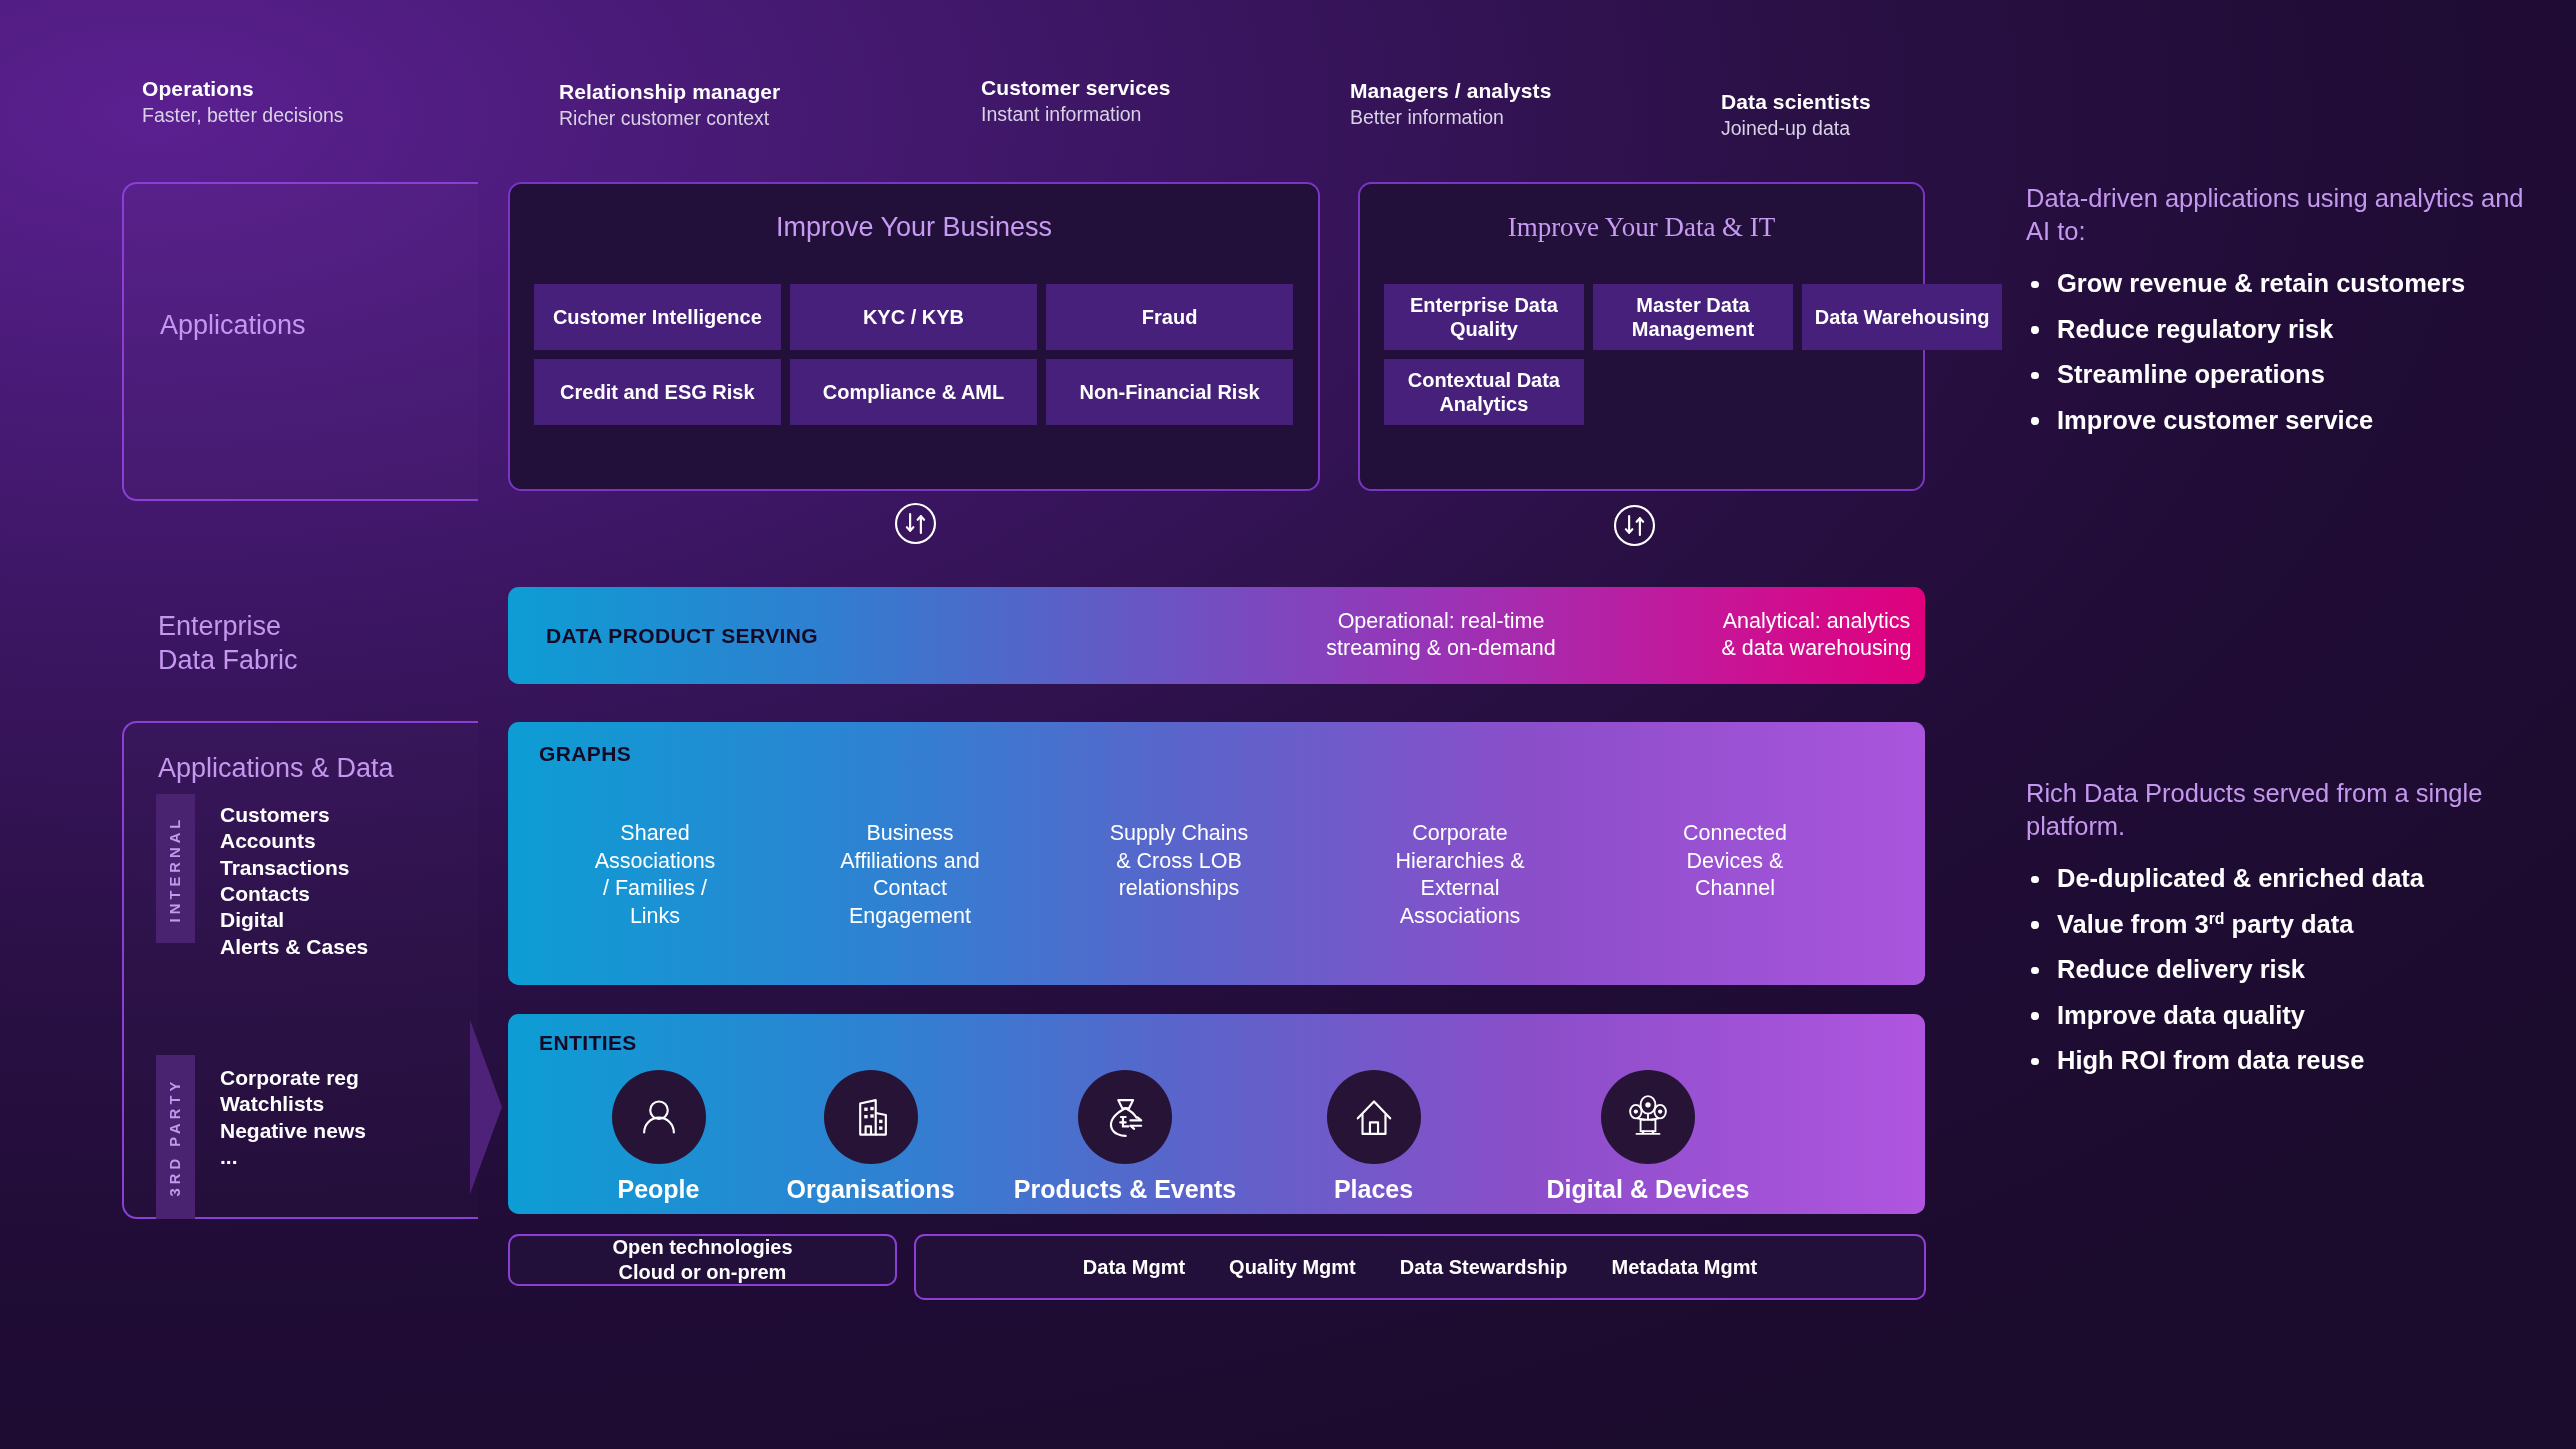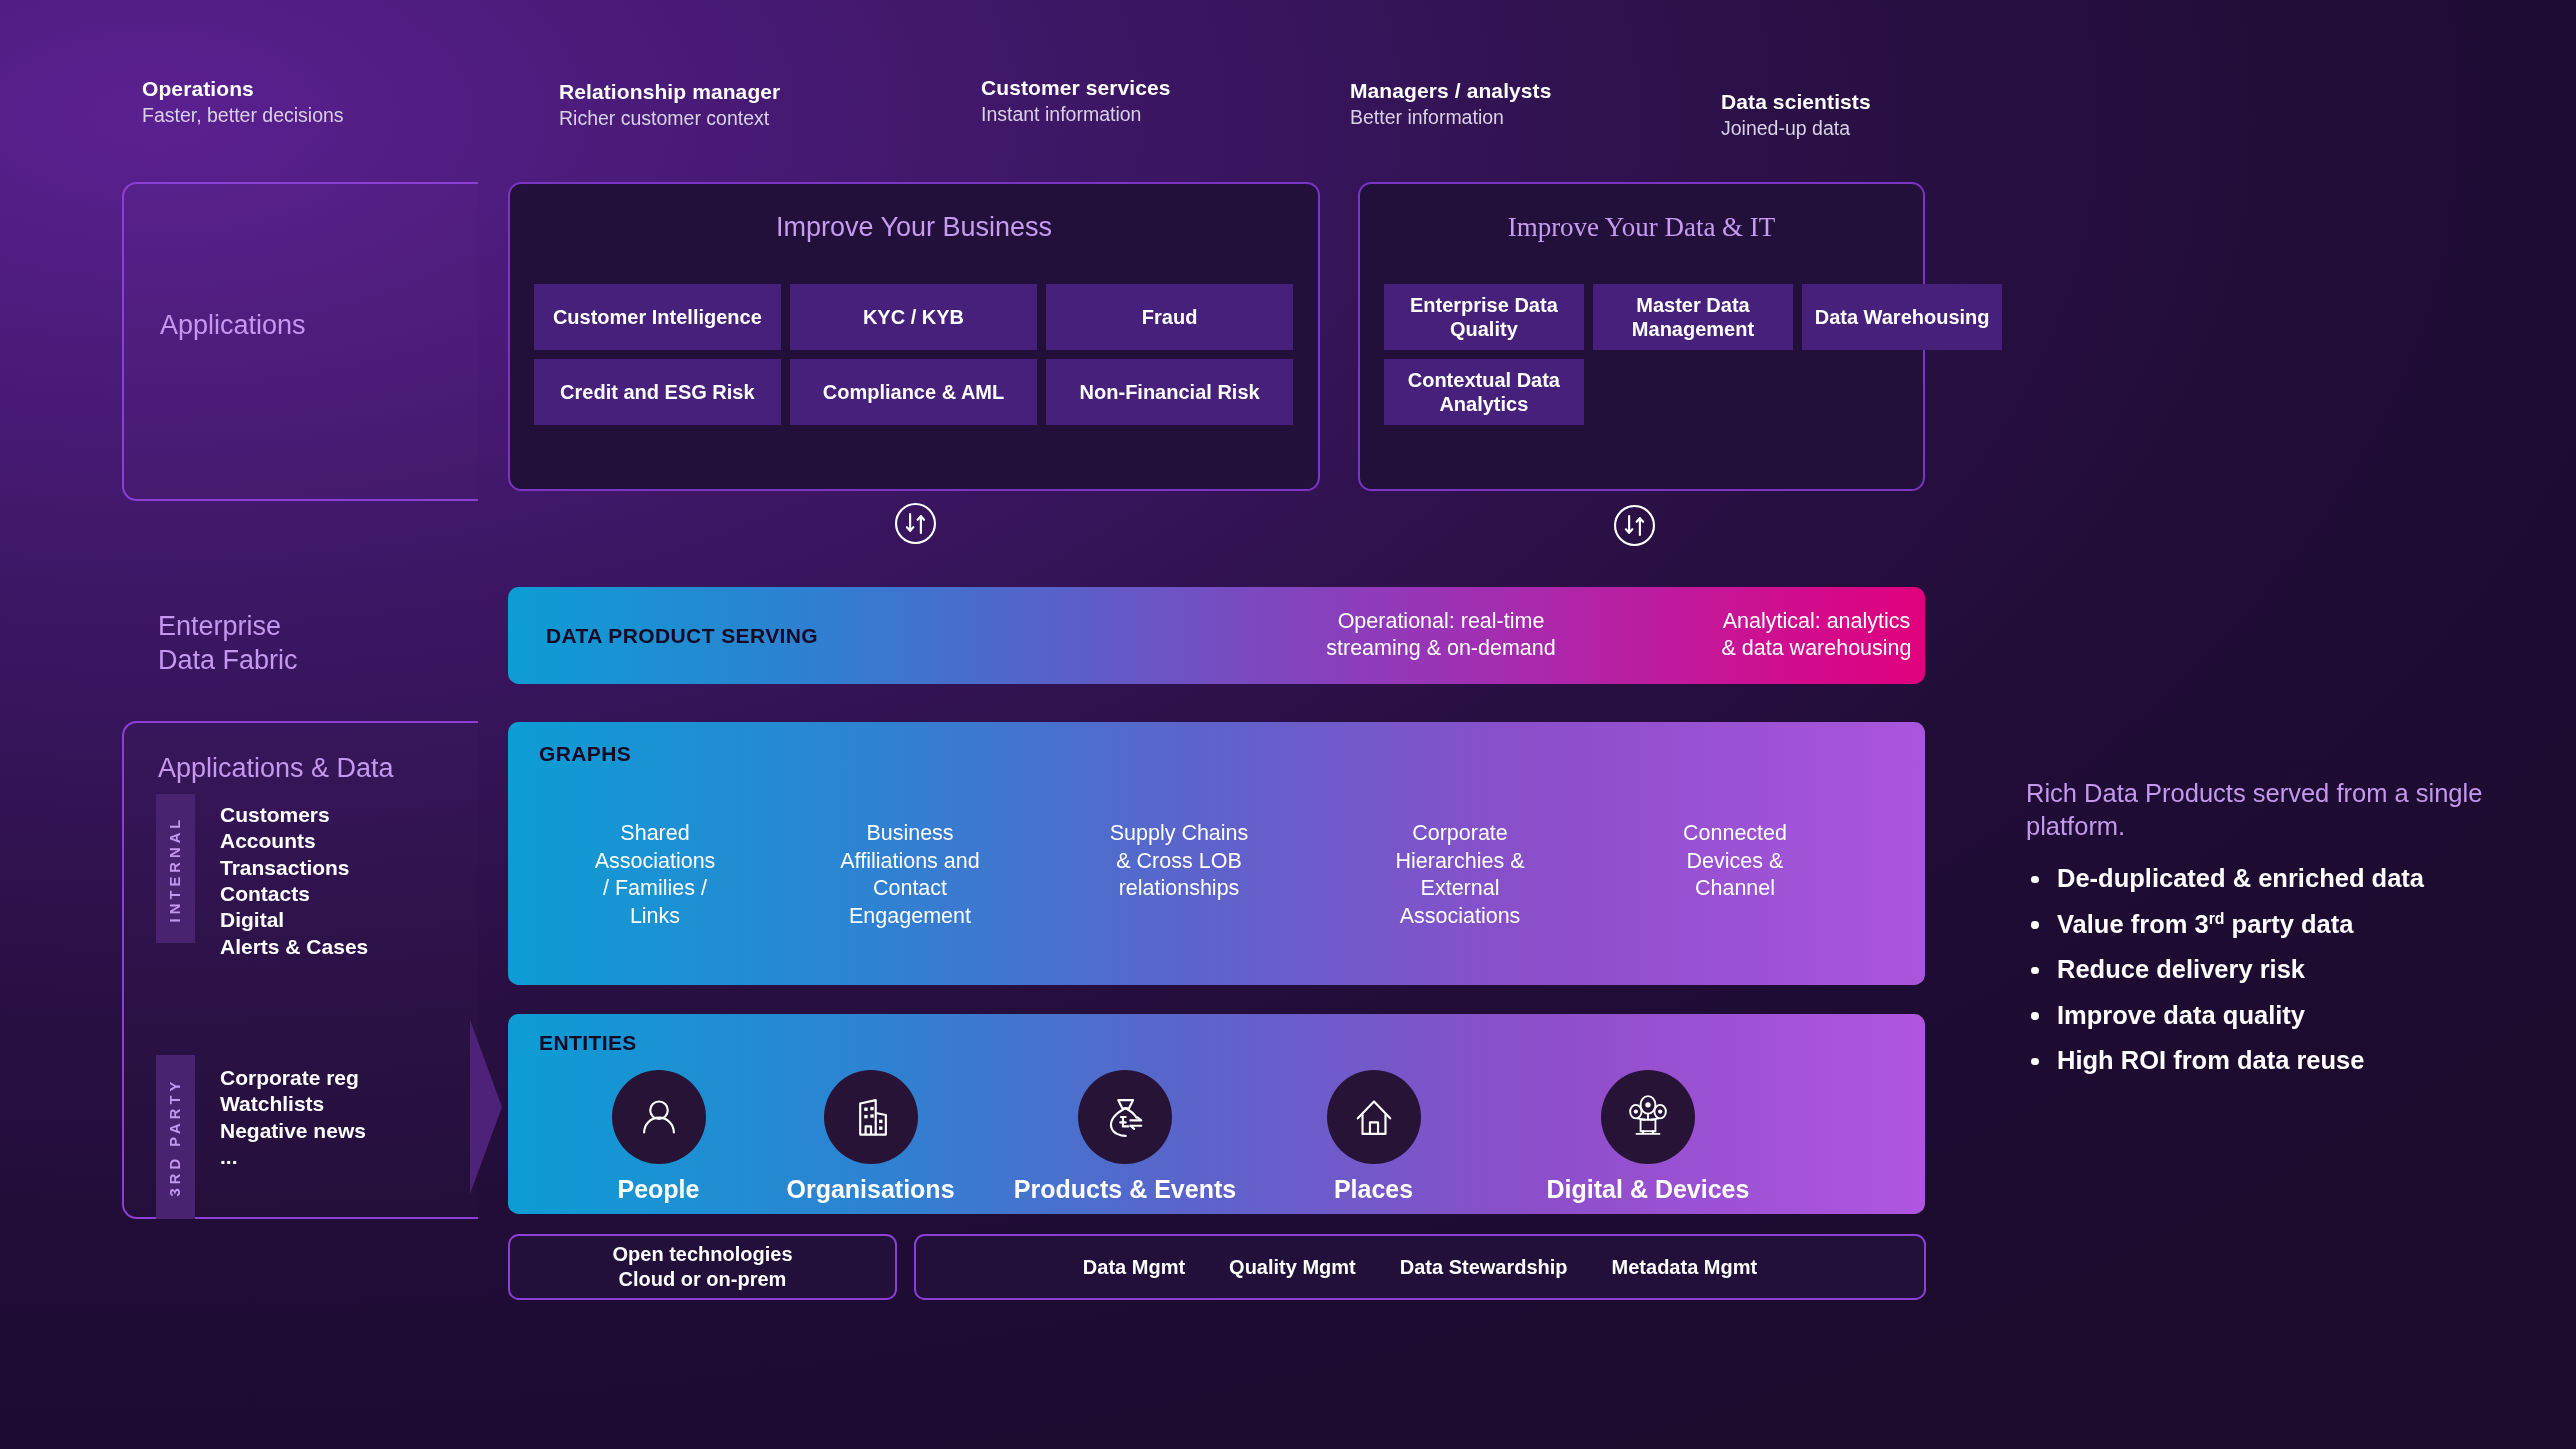--- a/index.html
+++ b/index.html
@@ -348,35 +348,44 @@
           <circle cx="58" cy="32" r="3.2" fill="#ffffff"></circle>
           <path d="M40 35 L40 44 M24 42 L36 44 M56 42 L44 44" fill="none" stroke="#ffffff" stroke-width="2.8" stroke-linecap="round"></path>
           <rect x="29" y="44" width="22" height="17" fill="none" stroke="#ffffff" stroke-width="2.8"></rect>
           <path d="M23 65 L57 65 M34 61 L31 65 M46 61 L49 65" fill="none" stroke="#ffffff" stroke-width="2.8" stroke-linecap="round"></path>
         </svg>
       </div>
       <div class="e-lab">Digital &amp; Devices</div>
     </div>
   </div>
 
-  <div class="botbar" id="openbar" style="left:508px;top:1234px;width:389px;height:66px;">
+  <div class="botbar" id="openbar" style="left:508px;top:1234px;width:389px;height:52px;">
     <div class="ob-txt">
       <span>Open technologies</span><br>
       <span>Cloud or on-prem</span>
     </div>
   </div>
   <div class="botbar" id="mgmtbar" style="left:914px;top:1234px;width:1012px;height:66px;">
     <div style="display:flex;gap:44px;align-items:center;">
       <span class="mb-item">Data Mgmt</span>
       <span class="mb-item">Quality Mgmt</span>
       <span class="mb-item">Data Stewardship</span>
       <span class="mb-item">Metadata Mgmt</span>
     </div>
   </div>
 
+  <div class="note" style="left:2026px;top:182px;">
+    <div class="n-head">Data-driven applications using analytics and AI to:</div>
+    <ul>
+      <li>Grow revenue &amp; retain customers</li>
+      <li>Reduce regulatory risk</li>
+      <li>Streamline operations</li>
+      <li>Improve customer service</li>
+    </ul>
+  </div>
 
   <div class="note" style="left:2026px;top:777px;">
     <div class="n-head">Rich Data Products served from a single platform.</div>
     <ul>
       <li>De-duplicated &amp; enriched data</li>
       <li><span id="tp-pre">Value from 3</span><sup id="tp-sup">rd</sup><span id="tp-post"> party data</span></li>
       <li>Reduce delivery risk</li>
       <li>Improve data quality</li>
       <li>High ROI from data reuse</li>
     </ul>

